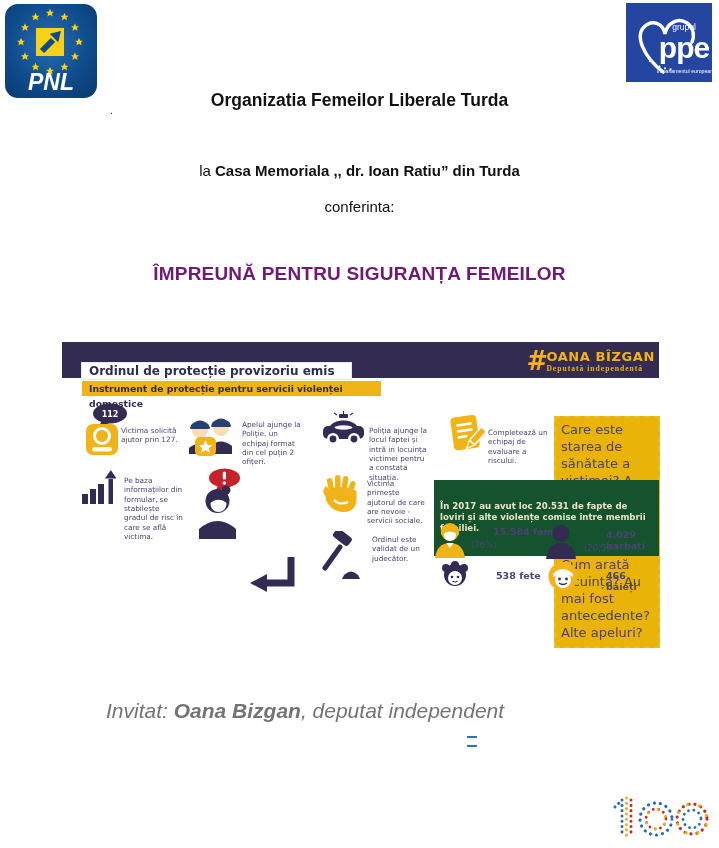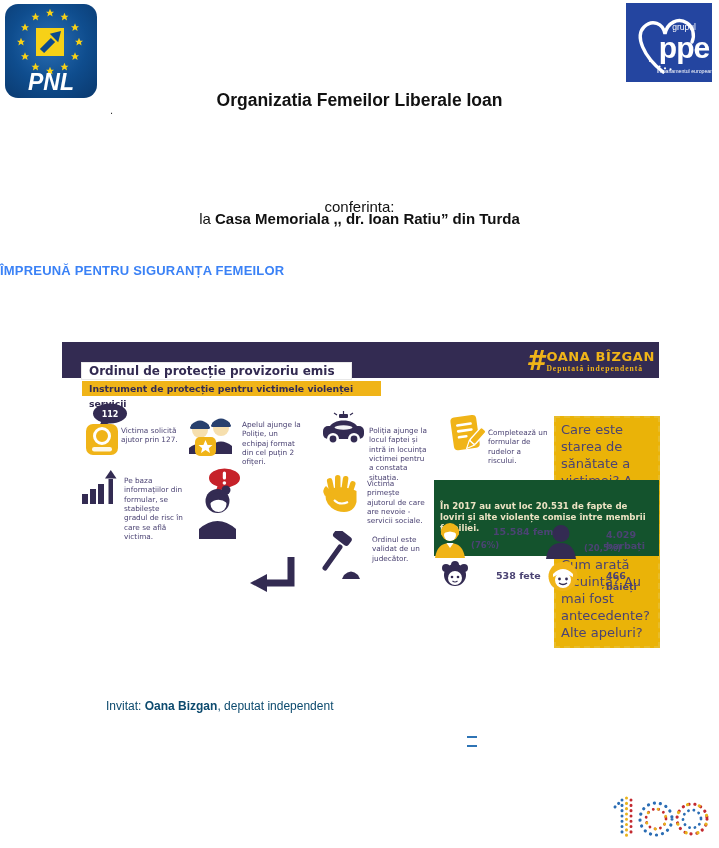--- a/index.html
+++ b/index.html
@@ -2,46 +2,46 @@
 <html><head>
 <meta charset="utf-8">
 <style>
   html,body{margin:0;padding:0;background:#fff;}
   .page{position:relative;width:719px;height:848px;background:#fff;overflow:hidden;
         font-family:"Liberation Sans",sans-serif;color:#1a1a1a;}
   .abs{position:absolute;}
   
   .hline{position:absolute;left:0;width:100%;text-align:center;font-size:15px;color:#111;}
   .h1{top:90px;font-size:17.5px;font-weight:bold;}
-  .h2{top:127px;} .h3{top:162px;margin-top:48px;} .h4{top:198px;}
+  .h2{top:127px;} .h3{top:162px;} .h4{top:198px;}
   .tinydot{position:absolute;left:110px;top:104px;font-size:11px;color:#333;}
-  .bigtitle{position:absolute;left:0;top:263px;width:100%;text-align:left;
-            font-size:13px;font-weight:bold;letter-spacing:.2px;color:#3b82f6;}
+  .bigtitle{position:absolute;left:0;top:263px;width:100%;text-align:center;
+            font-size:19px;font-weight:bold;letter-spacing:.2px;color:#701a75;}
   
   .info{position:absolute;left:62px;top:342px;width:597px;height:268px;background:#fff;
         font-family:"DejaVu Sans",sans-serif;color:#4b4373;}
   .band{position:absolute;left:0;top:0;width:597px;height:36px;background:#332b52;}
   .wbox{position:absolute;left:20px;top:21px;width:262px;height:16px;background:#fff;
         font-size:12px;font-weight:600;color:#332b52;line-height:16px;padding-left:7px;
         box-shadow:0 0 0 1px #e8e8e8;}
   .ybox{position:absolute;left:20px;top:39px;width:292px;height:15px;background:#f0b418;
         font-size:9.3px;font-weight:bold;color:#332b52;line-height:15px;padding-left:7px;}
   .brand{position:absolute;right:4px;top:8px;display:flex;align-items:flex-start;color:#f0b418;}
   .brand .hash{font-size:26px;font-weight:bold;line-height:.85;margin-right:2px;font-style:italic;}
   .brand .bname{font-size:13px;font-weight:bold;letter-spacing:.6px;line-height:1.05;}
   .brand .brole{font-size:7.6px;font-weight:bold;letter-spacing:1px;text-align:left;font-family:Liberation Serif, serif;}
   .stx{position:absolute;font-size:7.3px;line-height:1.28;color:#4b4373;font-weight:500;}
   .dashbox{position:absolute;border:2px dashed #e8bc2a;font-size:13px;line-height:1.3;
            color:#4b4373;padding:4px 5px;background:#eab308;margin-top:19px;}
   .factbox{position:absolute;left:372px;top:138px;width:213px;background:#14532d;
            color:#ece3c3;font-size:8.6px;font-weight:bold;line-height:1.3;padding:21px 6px;}
   .statlab{position:absolute;font-size:9.5px;font-weight:bold;color:#4b4373;margin-left:22px;}
-  .statpct{position:absolute;font-size:8.5px;color:#4b4373;font-weight:bold;}
+  .statpct{position:absolute;font-size:8.5px;color:#4b4373;}
   
-  .invite{position:absolute;left:106px;top:699px;font-size:12px;color:#0c4a6e;}
+  .invite{position:absolute;left:106px;top:699px;font-size:21px;color:#737373;font-style:italic;}
   .bluemark{position:absolute;left:467px;top:736px;width:10px;height:7px;
             border-top:2.5px solid #2e74b5;border-bottom:2.5px solid #2e74b5;}
   b{font-weight:bold;}
 </style>
 </head>
 <body>
 
 <div class="page">
 
   <svg class="abs" style="left:5px;top:4px" width="92" height="94" viewBox="0 0 92 94">
@@ -82,31 +82,31 @@
         <circle cx="28.5" cy="61" r="1.1"></circle>
         <circle cx="33.5" cy="63.5" r="1.1"></circle>
       <circle cx="39" cy="65.3" r="1.1"></circle>
         <circle cx="44.5" cy="66.3" r="1.1"></circle>
     </g>
     <text x="58" y="27" text-anchor="middle" font-family="Liberation Sans,sans-serif" font-size="8.5" fill="#ffffff">grupul</text>
     <text x="58" y="55" text-anchor="middle" font-family="Liberation Sans,sans-serif" font-size="30" font-weight="bold" fill="#ffffff" letter-spacing="-1">ppe</text>
     <text x="59" y="70" text-anchor="middle" font-family="Liberation Sans,sans-serif" font-size="5.2" fill="#ffffff">în parlamentul european</text>
   </svg>
 
-  <div class="hline h1">Organizatia Femeilor Liberale Ioan</div>
+  <div class="hline h1">Organizatia Femeilor Liberale Turda</div>
   <div class="tinydot">.</div>
   <div class="hline h3"><span>la </span><b>Casa Memoriala ,, dr. Ioan Ratiu” din Turda</b></div>
   <div class="hline h4">conferinta:</div>
 
   <div class="bigtitle">ÎMPREUNĂ PENTRU SIGURANȚA FEMEILOR</div>
 
   <div class="info">
     <div class="band"></div>
     <div class="wbox">Ordinul de protecție provizoriu emis de polițist</div>
-    <div class="ybox">Instrument  de protecție pentru victimele  violenței  servicii</div>
+    <div class="ybox">Instrument  de protecție pentru servicii  violenței  domestice</div>
     <div class="brand">
       <span class="hash">#</span>
       <span>
         <div class="bname">OANA BÎZGAN</div>
         <div class="brole">Deputată  independentă</div>
       </span>
     </div>
 
     <div class="dashbox" style="left:492px;top:55px;width:92px;">Care este starea de sănătate a victimei? A copiilor sau a martorilor? Starea agresorului? Cum arată locuința? Au mai fost antecedente? Alte apeluri?</div>
 
@@ -154,21 +154,21 @@
         <rect x="6" y="4" width="26" height="33" rx="4" fill="#f0b418"></rect>
         <rect x="11" y="11" width="16" height="2.6" rx="1.3" fill="#ffffff"></rect>
         <rect x="11" y="17" width="16" height="2.6" rx="1.3" fill="#ffffff"></rect>
         <rect x="11" y="23" width="10" height="2.6" rx="1.3" fill="#ffffff"></rect>
       </g>
       <g transform="rotate(42 29 28)">
         <rect x="25" y="14" width="7" height="18" rx="2" fill="#f0b418" stroke="#ffffff" stroke-width="1.4"></rect>
         <path d="M25 32 L32 32 L28.5 40 Z" fill="#f0b418" stroke="#ffffff" stroke-width="1.1"></path>
       </g>
     </svg>
-    <div class="stx" style="left:426px;top:86px;width:62px">Completează un formular de rudelor a riscului.</div>
+    <div class="stx" style="left:426px;top:86px;width:62px">Completează un echipaj de evaluare a riscului.</div>
 
     <svg class="abs" style="left:20px;top:128px" width="40" height="35" viewBox="0 0 40 35">
       <rect x="0" y="24" width="6" height="10" fill="#332b52"></rect>
       <rect x="8" y="19" width="6" height="15" fill="#332b52"></rect>
       <rect x="16" y="14" width="6" height="20" fill="#332b52"></rect>
       <rect x="26.5" y="9" width="4.5" height="25" fill="#332b52"></rect>
       <path d="M28.8 0 L34.5 8.5 L23 8.5 Z" fill="#332b52"></path>
     </svg>
     <div class="stx" style="left:62px;top:134px;width:60px">Pe baza informațiilor din formular, se stabilește gradul de risc în care se află victima.</div>
 

